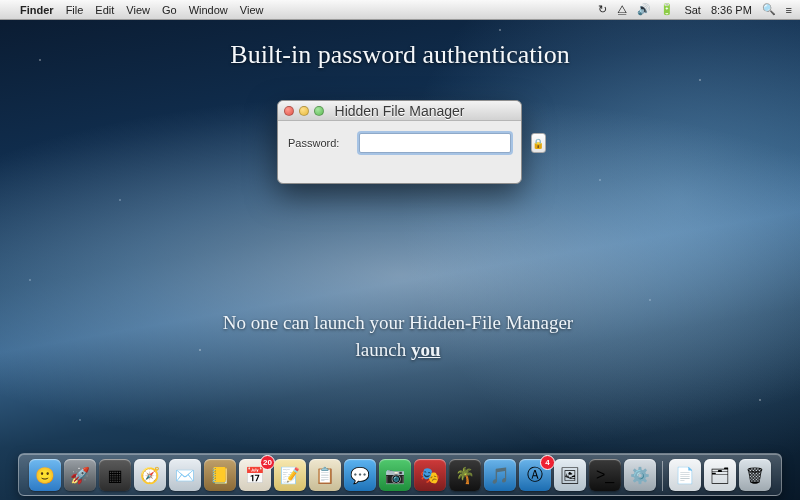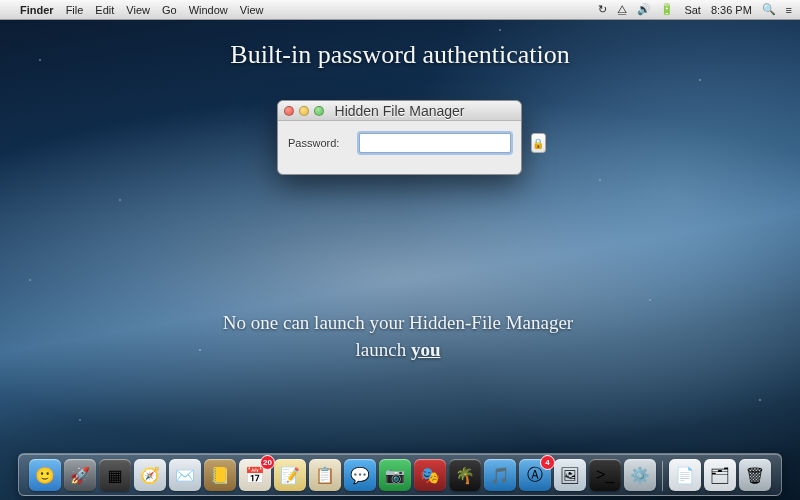--- a/index.html
+++ b/index.html
@@ -90,21 +90,21 @@
   .traffic { display: flex; gap: 5px; }
   .traffic span { width: 10px; height: 10px; border-radius: 50%; border: 0.5px solid rgba(0,0,0,0.25); }
   .t-close { background: radial-gradient(circle at 35% 30%, #ff9c90, #e1554a); }
   .t-min   { background: radial-gradient(circle at 35% 30%, #ffe08a, #e6b93e); }
   .t-zoom  { background: radial-gradient(circle at 35% 30%, #a6e6a0, #5fbb55); }
   .titlebar .title {
     position: absolute; left: 0; right: 0; text-align: center;
     text-shadow: 0 1px 0 #fff;
   }
   .auth-body {
-    padding: 12px 10px 21px 10px;
+    padding: 12px 10px 30px 10px;
     display: flex; align-items: center; gap: 20px;
     font-size: 11px; color: #333;
   }
   .auth-body label { text-shadow: 0 1px 0 #fff; }
   .auth-body input[type=password] {
     flex: 1;
     height: 20px;
     border: 1px solid #8fa9c8;
     border-radius: 2px;
     box-shadow: 0 0 0 2px rgba(109,163,222,0.55);

